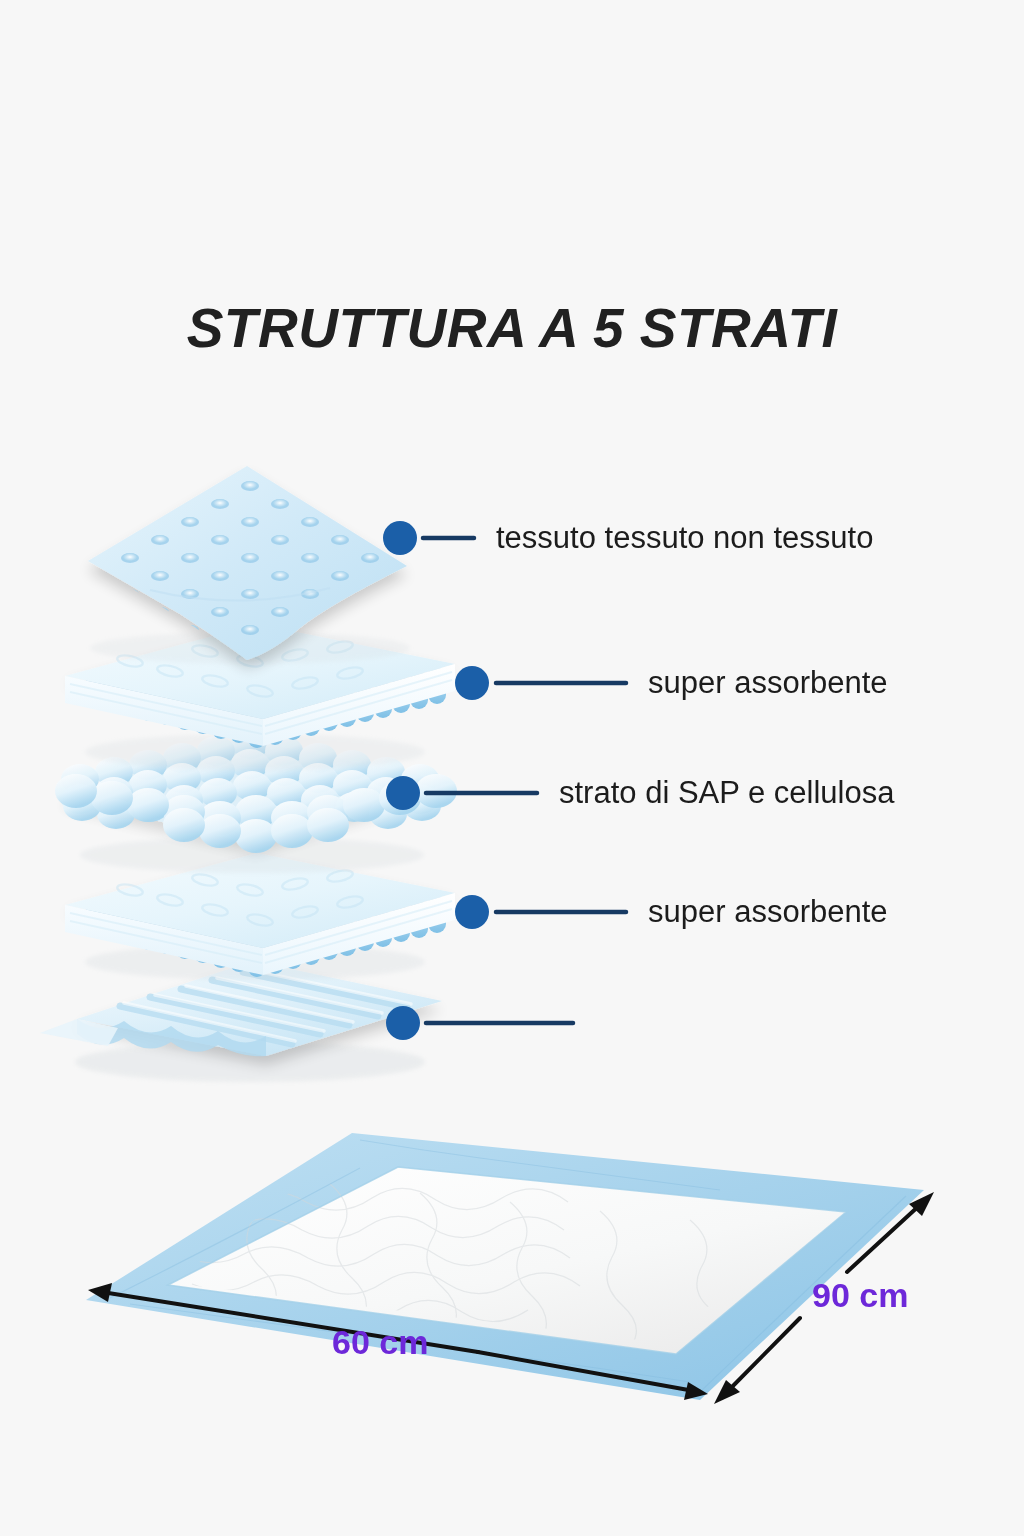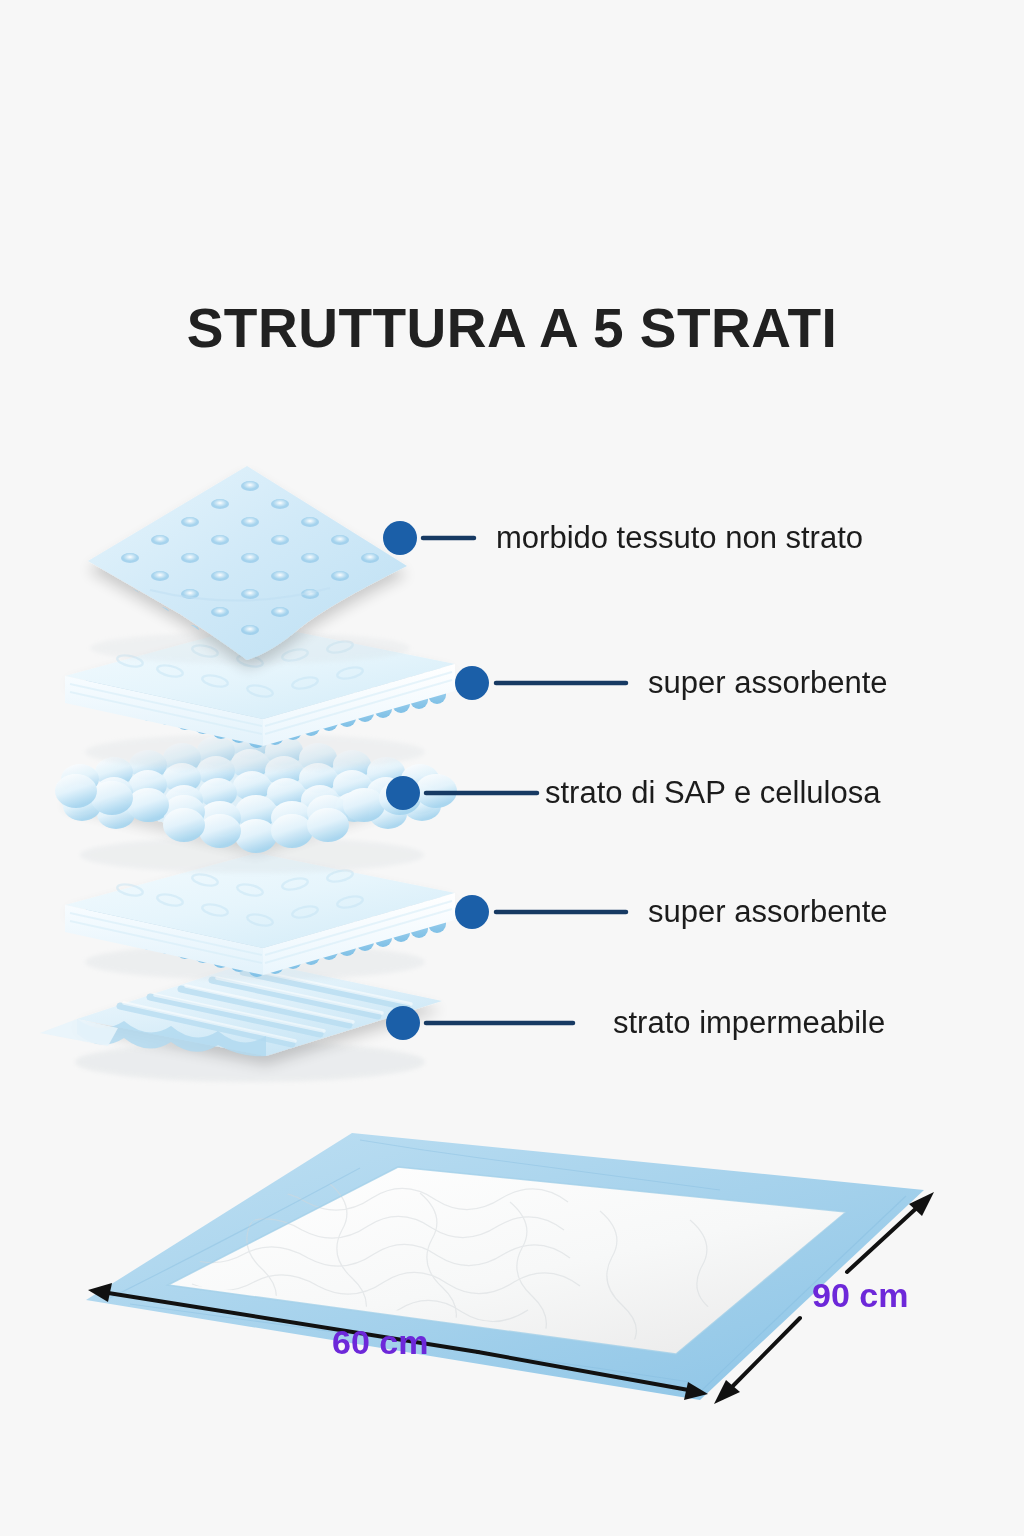--- a/index.html
+++ b/index.html
@@ -30,20 +30,21 @@
     left: 0;
     top: 296px;
     width: 1024px;
     text-align: center;
     font-size: 55px;
     font-weight: bold;
     letter-spacing: 0.5px;
     color: #212121;
     font-family: "Liberation Sans", sans-serif;
     white-space: nowrap;
+    font-style: italic;
   }
 
   
   #exploded {
     position: absolute;
     left: 0;
     top: 0;
     width: 1024px;
     height: 1536px;
     pointer-events: none;
@@ -486,27 +487,26 @@
 
       <g>
         <line x1="847" y1="1272" x2="922" y2="1203" stroke="#111111" stroke-width="4" stroke-linecap="round"></line>
         <polygon points="934,1192 922,1216 909,1204" fill="#111111"></polygon>
         <line x1="800" y1="1318" x2="726" y2="1393" stroke="#111111" stroke-width="4" stroke-linecap="round"></line>
         <polygon points="714,1404 726,1380 740,1392" fill="#111111"></polygon>
       </g>
     </g>
   </svg>
 
-  <div class="callout-label" style="left:496px; top:522px;">morbido tessuto non strato</div>
+  <div class="callout-label" style="left:496px; top:522px;">tessuto tessuto non tessuto</div>
 
   <div class="callout-label" style="left:648px; top:667px;">super assorbente</div>
 
-  <div class="callout-label" style="left:545px; top:777px;">strato di SAP e cellulosa</div>
+  <div class="callout-label" style="left:559px; top:777px;">strato di SAP e cellulosa</div>
 
   <div class="callout-label" style="left:648px; top:896px;">super assorbente</div>
 
-  <div class="callout-label" style="left:613px; top:1007px;">strato impermeabile</div>
 
   <div class="dim-label" style="left:332px; top:1325px;">60 cm</div>
 
   <div class="dim-label" style="left:812px; top:1278px;">90 cm</div>
 
 </div>
 
 </body></html>

